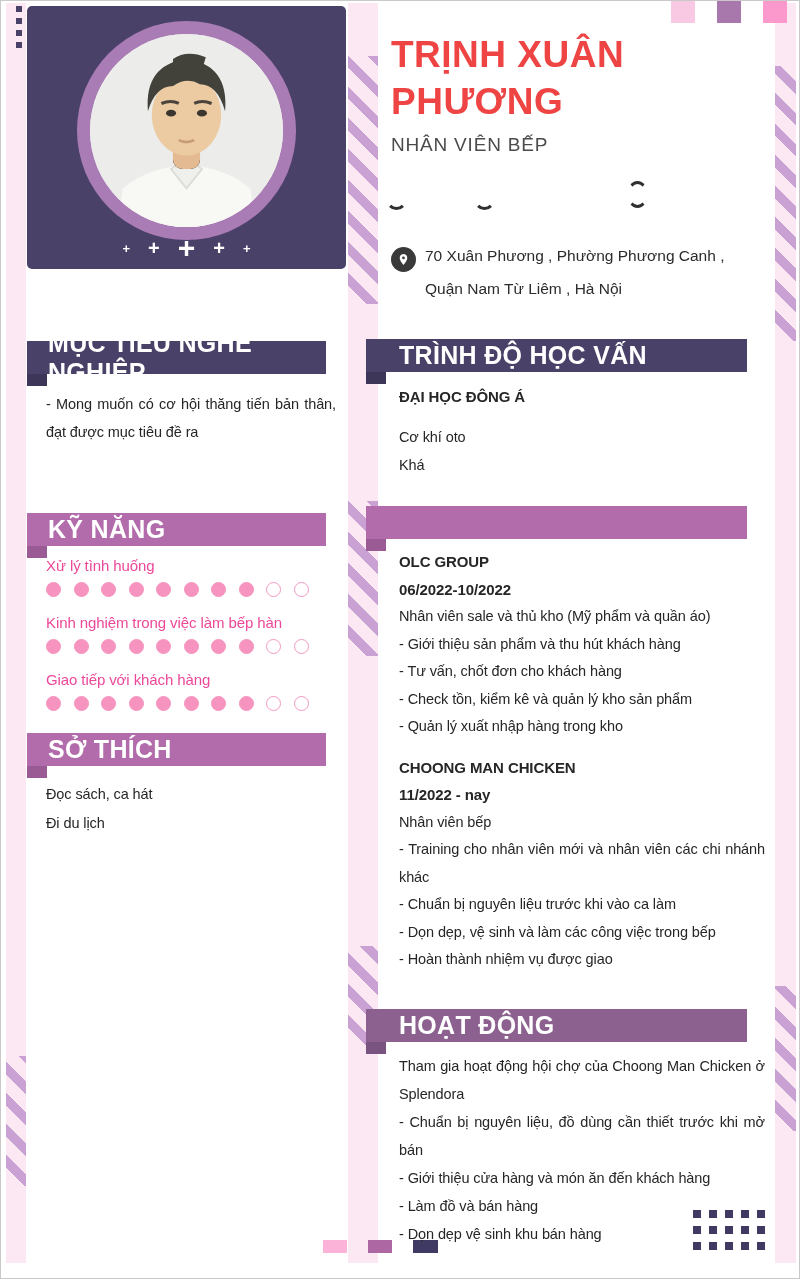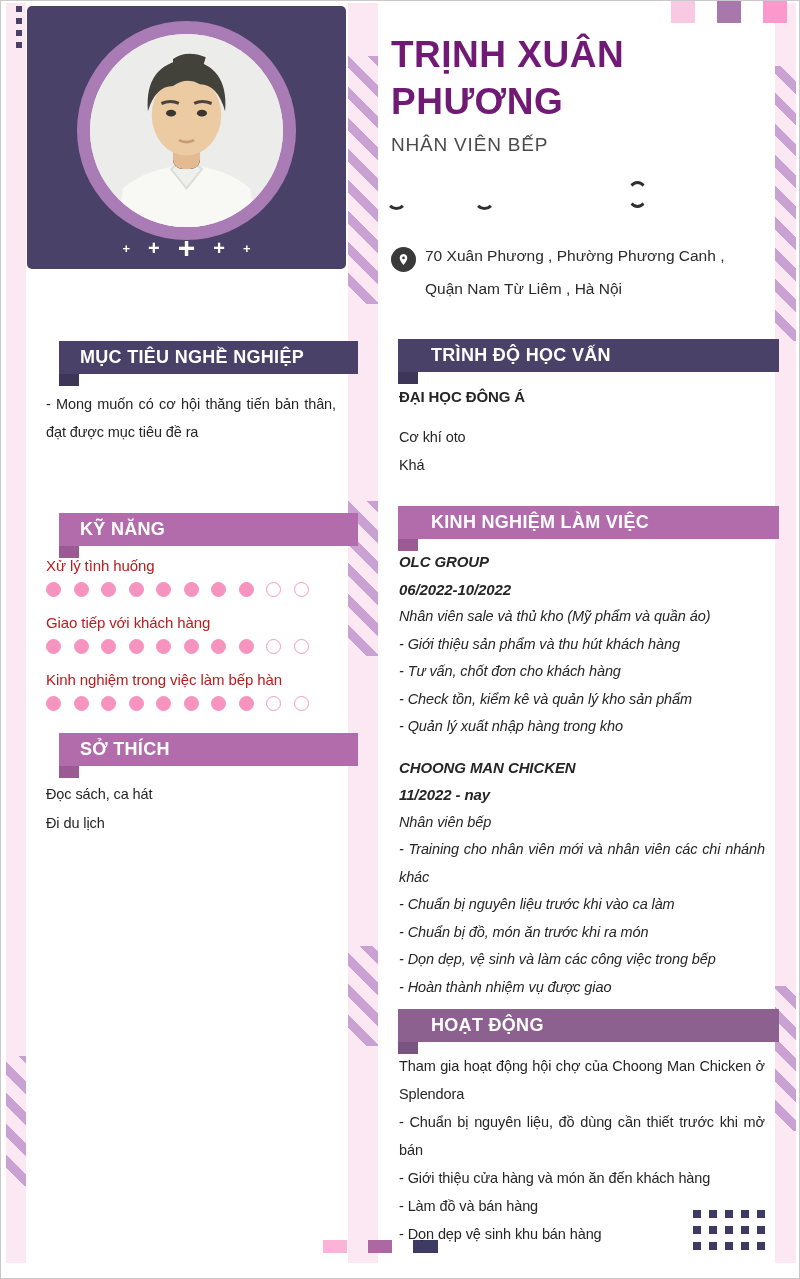--- a/index.html
+++ b/index.html
@@ -48,64 +48,64 @@
   #photo-circle { position:absolute; inset:13px; border-radius:50%; overflow:hidden;
                   background:#ececea; }
   #plus-row { position:absolute; left:0; right:0; bottom:6px; display:flex;
               align-items:center; justify-content:center; color:#fff; }
   .plus { font-weight:bold; margin:0 9px; line-height:1; }
   .plus::before { content:"+"; }
   .plus.s1 { font-size:13px; } .plus.s2 { font-size:20px; } .plus.s3 { font-size:30px; }
 
   
   #name { position:absolute; left:390px; top:30px; width:380px; font-size:37px;
-          font-weight:bold; color:#701a75; line-height:47px; letter-spacing:.5px; }
+          font-weight:bold; color:#ef4444; line-height:47px; letter-spacing:.5px; }
   #job-title { position:absolute; left:390px; top:133px; font-size:19px; color:#4b4b4b;
                letter-spacing:.8px; }
   .arc { position:absolute; width:21px; height:21px; border-radius:50%;
          border:3.5px solid transparent; border-bottom-color:#2f2f2f; }
   #arc1 { left:385px; top:188px; } #arc2 { left:473px; top:188px; }
   #arc3 { left:626px; top:180px; height:27px; border-top-color:#2f2f2f; }
   #loc-icon { position:absolute; left:390px; top:246px; width:25px; height:25px;
               border-radius:50%; background:#3a3a3a; display:flex; align-items:center;
               justify-content:center; }
   #address { position:absolute; left:424px; top:238px; width:334px; font-size:15.5px;
              line-height:33px; color:#2b2b2b; }
 
   
-  .hbar { position:absolute; height:33px; color:#fff; font-weight:bold; font-size:18px;
-          display:flex; align-items:center; letter-spacing:.3px;margin-left:32px; }
+  .hbar { position:absolute; height:33px; color:#fff; font-weight:bold; font-size:25px;
+          display:flex; align-items:center; letter-spacing:.3px; }
   .hbar .tab { position:absolute; left:0; top:33px; width:20px; height:12px; }
   .hbar.left-col  { left:26px;  width:299px; padding-left:21px; }
   .hbar.right-col { left:365px; width:381px; padding-left:33px; }
   .c-dark  { background:#4a4168; } .c-dark  + .x, .c-dark  .tab { background:#3e3659; }
   .c-pink  { background:#b26cab; } .c-pink  .tab { background:#9a5a94; }
   .c-mauve { background:#8c6190; } .c-mauve .tab { background:#7a5480; }
 
   
   .content { position:absolute; font-size:14.5px; line-height:27.5px; color:#262626;
              text-align:justify; letter-spacing:-.1px; }
   .left-content  { left:45px;  width:290px; }
   .right-content { left:398px; width:366px; }
   .bold-line { font-weight:bold; font-size:15px; }
 
   
   #skills-list { position:absolute; left:45px; top:556px; width:300px; }
   .skill { margin-bottom:15px; }
-  .skill-label { font-size:15px; color:#b91c1c; margin-bottom:8px; letter-spacing:-.1px; }
+  .skill-label { font-size:15px; color:#ec4899; margin-bottom:8px; letter-spacing:-.1px; }
   .dots { line-height:15px; }
   .dot { display:inline-block; width:15px; height:15px; border-radius:50%;
          margin-right:12.5px; border:1.8px solid #f399c3; background:#fff; }
   .dot.filled { background:#f693be; border-color:#f693be; }
 
   #objective-text { top:390px; }
   #hobby-list { top:779px; line-height:28.5px; }
   #edu-content { top:382px; }
   #edu-detail { margin-top:12px; line-height:28px; }
-  #exp-content { top:547px;font-style:italic; }
+  #exp-content { top:547px; }
   .job2 { margin-top:13px; }
   #act-content { top:1051px; line-height:28px; }
 </style>
 </head>
 <body>
 
 <div class="page">
 
   <div class="strip" id="strip-left"></div>
   <div class="strip" id="strip-mid"></div>
@@ -221,26 +221,26 @@
     <span>KỸ NĂNG</span>
   </div>
   <div id="skills-list">
 
       <div class="skill">
         <div class="skill-label">Xử lý tình huống</div>
         <div class="dots"><span class="dot filled"></span><span class="dot filled"></span><span class="dot filled"></span><span class="dot filled"></span><span class="dot filled"></span><span class="dot filled"></span><span class="dot filled"></span><span class="dot filled"></span><span class="dot"></span><span class="dot"></span></div>
       </div>
 
       <div class="skill">
+        <div class="skill-label">Kinh nghiệm trong việc làm bếp hàn</div>
+        <div class="dots"><span class="dot filled"></span><span class="dot filled"></span><span class="dot filled"></span><span class="dot filled"></span><span class="dot filled"></span><span class="dot filled"></span><span class="dot filled"></span><span class="dot filled"></span><span class="dot"></span><span class="dot"></span></div>
+      </div>
+
+      <div class="skill">
         <div class="skill-label">Giao tiếp với khách hàng</div>
-        <div class="dots"><span class="dot filled"></span><span class="dot filled"></span><span class="dot filled"></span><span class="dot filled"></span><span class="dot filled"></span><span class="dot filled"></span><span class="dot filled"></span><span class="dot filled"></span><span class="dot"></span><span class="dot"></span></div>
-      </div>
-
-      <div class="skill">
-        <div class="skill-label">Kinh nghiệm trong việc làm bếp hàn</div>
         <div class="dots"><span class="dot filled"></span><span class="dot filled"></span><span class="dot filled"></span><span class="dot filled"></span><span class="dot filled"></span><span class="dot filled"></span><span class="dot filled"></span><span class="dot filled"></span><span class="dot"></span><span class="dot"></span></div>
       </div>
     </div>
 
   <div class="hbar left-col c-pink" style="top:732px">
     <span class="tab"></span>
     <span>SỞ THÍCH</span>
   </div>
   <div class="content left-content" id="hobby-list">
 
@@ -255,21 +255,20 @@
   <div class="content right-content" id="edu-content">
     <div class="bold-line">ĐẠI HỌC ĐÔNG Á</div>
     <div id="edu-detail">
       <div>Cơ khí oto</div>
       <div>Khá</div>
     </div>
   </div>
 
   <div class="hbar right-col c-pink" style="top:505px">
     <span class="tab"></span>
-    <span>KINH NGHIỆM LÀM VIỆC</span>
   </div>
   <div class="content right-content" id="exp-content">
     <div>
       <div class="bold-line">OLC GROUP</div>
       <div class="bold-line">06/2022-10/2022</div>
       <div>Nhân viên sale và thủ kho (Mỹ phẩm và quần áo)</div>
       <div>
 
       <div>- Giới thiệu sản phẩm và thu hút khách hàng</div>
           <div>- Tư vấn, chốt đơn cho khách hàng</div>
@@ -278,21 +277,20 @@
         </div>
     </div>
     <div class="job2">
       <div class="bold-line">CHOONG MAN CHICKEN</div>
       <div class="bold-line">11/2022 - nay</div>
       <div>Nhân viên bếp</div>
       <div>
 
       <div>- Training cho nhân viên mới và nhân viên các chi nhánh khác</div>
           <div>- Chuẩn bị nguyên liệu trước khi vào ca làm</div>
-          <div>- Chuẩn bị đồ, món ăn trước khi ra món</div>
           <div>- Dọn dẹp, vệ sinh và làm các công việc trong bếp</div>
           <div>- Hoàn thành nhiệm vụ được giao</div>
         </div>
     </div>
   </div>
 
   <div class="hbar right-col c-mauve" style="top:1008px">
     <span class="tab"></span>
     <span>HOẠT ĐỘNG</span>
   </div>

